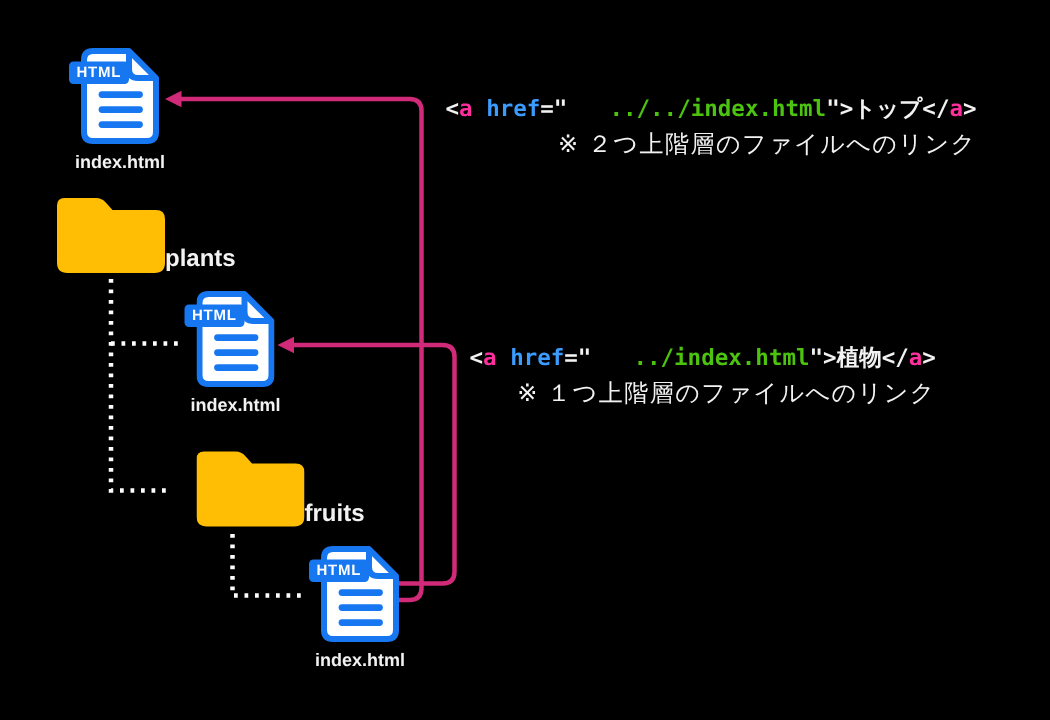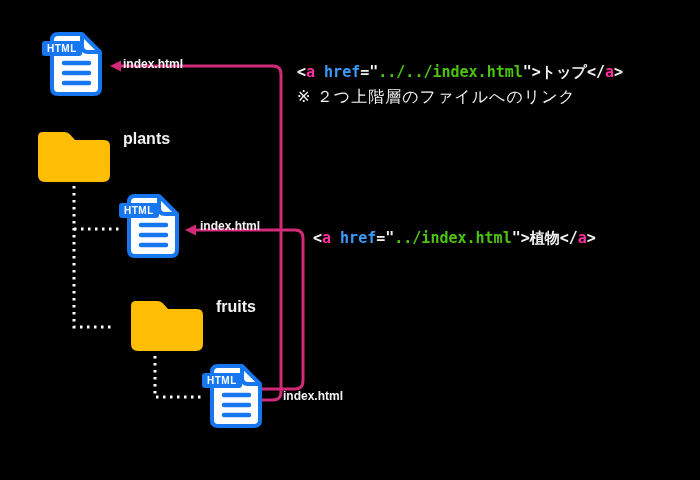--- a/index.html
+++ b/index.html
@@ -14,58 +14,58 @@
   }
   html,body{margin:0;padding:0;background:var(--background);}
   .canvas{
     position:relative;width:700px;height:480px;background:var(--background);
     overflow:hidden;font-family:"Liberation Sans","DejaVu Sans",sans-serif;
   }
   .overlay{position:absolute;left:0;top:0;z-index:1;}
   .node{position:absolute;z-index:2;}
 
   
-  .file-node{display:flex;flex-direction:row;align-items:center;gap:21px;}
+  .file-node{display:flex;flex-direction:column;align-items:center;gap:5px;}
   .file-icon{position:relative;width:52px;height:64px;}
   .doc-body{fill:#ffffff;stroke:var(--file-blue);stroke-width:4;stroke-linejoin:round;}
   .doc-fold{fill:none;stroke:var(--file-blue);stroke-width:4;stroke-linejoin:round;}
   .doc-line{stroke:var(--file-blue);stroke-width:4.5;stroke-linecap:round;}
   .file-badge{
     position:absolute;left:-8px;top:9px;background:var(--file-blue);color:#fff;
     font-size:10px;font-weight:700;line-height:1;padding:2.5px 5px;border-radius:3px;
     letter-spacing:.5px;
   }
   .file-label{color:var(--text-white);font-size:12px;font-weight:700;white-space:nowrap;}
 
   
-  .folder-node{display:flex;align-items:flex-start;gap:13px;}
+  .folder-node{display:flex;align-items:flex-end;}
   .folder-shape{fill:var(--folder-amber);}
   .folder-label{color:var(--text-white);font-size:16px;font-weight:600;white-space:nowrap;}
 
   
   .arrow-path{fill:none;stroke:var(--arrow-pink);stroke-width:3;}
   .arrow-head{fill:var(--arrow-pink);}
 
   
   .dotted-path{fill:none;stroke:#ffffff;stroke-width:3;stroke-dasharray:2.5 4.5;}
 
   
   .code-block{position:absolute;z-index:2;}
   .code-line{
     font-family:"DejaVu Sans Mono","Liberation Mono",monospace;
     font-size:15px;font-weight:700;line-height:24px;white-space:pre;color:var(--text-white);
   }
   .note-line{
     margin-top:2px;color:var(--text-white);font-size:16px;font-weight:500;
-    letter-spacing:1px;line-height:22px;white-space:pre;
+    letter-spacing:1px;line-height:22px;white-space:pre;text-align:right;
   }
   .tok-plain{color:var(--text-white);}
   .tok-tag{color:var(--code-tag-pink);}
   .tok-attr{color:var(--code-attr-blue);}
-  .tok-value{color:var(--code-value-green);}
+  .tok-value{color:var(--code-value-green);margin-left:28px;}
 </style>
 </head>
 <body>
 
 <div class="canvas">
 
   <svg class="overlay" width="700" height="480" viewBox="0 0 700 480">
 
     <path class="dotted-path" d="M74 186 V327 H114"></path>
     <path class="dotted-path" d="M74 229 H122"></path>
@@ -133,15 +133,16 @@
     <div class="file-label">index.html</div>
   </div>
 
   <div class="code-block" style="left:297px;top:60px">
     <div class="code-line"><span class="tok-plain">&lt;</span><span class="tok-tag">a</span><span class="tok-plain"> </span><span class="tok-attr">href</span><span class="tok-plain">="</span><span class="tok-value">../../index.html</span><span class="tok-plain">"&gt;</span><span class="tok-plain">トップ</span><span class="tok-plain">&lt;/</span><span class="tok-tag">a</span><span class="tok-plain">&gt;</span></div>
     <div class="note-line">※ ２つ上階層のファイルへのリンク</div>
   </div>
 
   <div class="code-block" style="left:313px;top:226px">
     <div class="code-line"><span class="tok-plain">&lt;</span><span class="tok-tag">a</span><span class="tok-plain"> </span><span class="tok-attr">href</span><span class="tok-plain">="</span><span class="tok-value">../index.html</span><span class="tok-plain">"&gt;</span><span class="tok-plain">植物</span><span class="tok-plain">&lt;/</span><span class="tok-tag">a</span><span class="tok-plain">&gt;</span></div>
+    <div class="note-line">※ １つ上階層のファイルへのリンク</div>
   </div>
 
 </div>
 
 </body></html>

